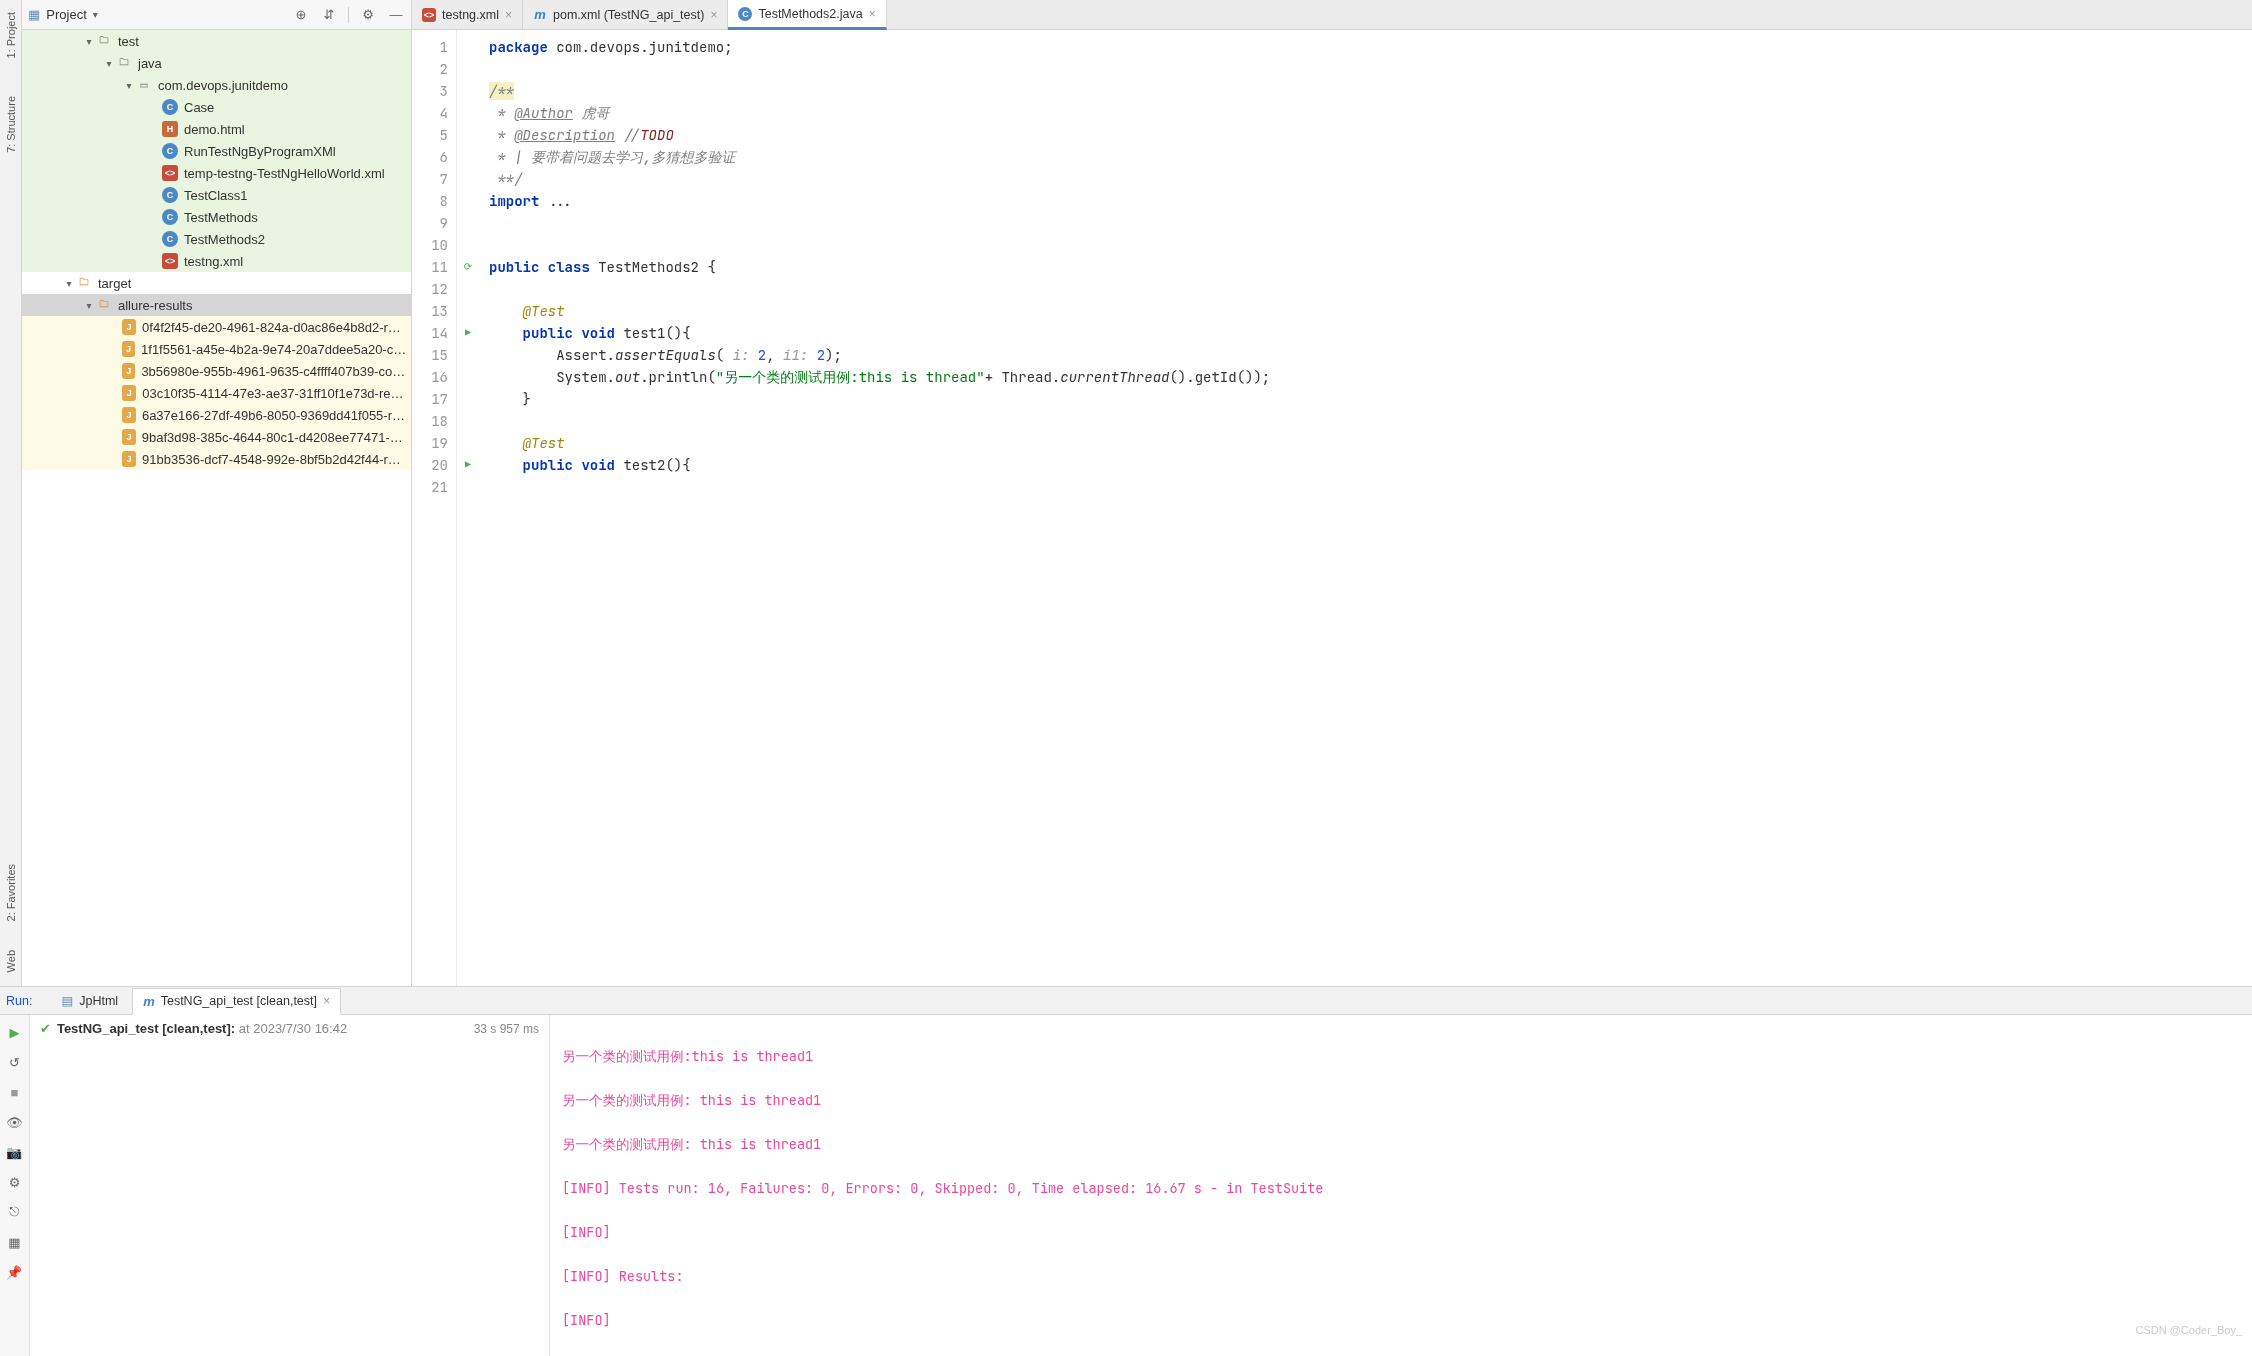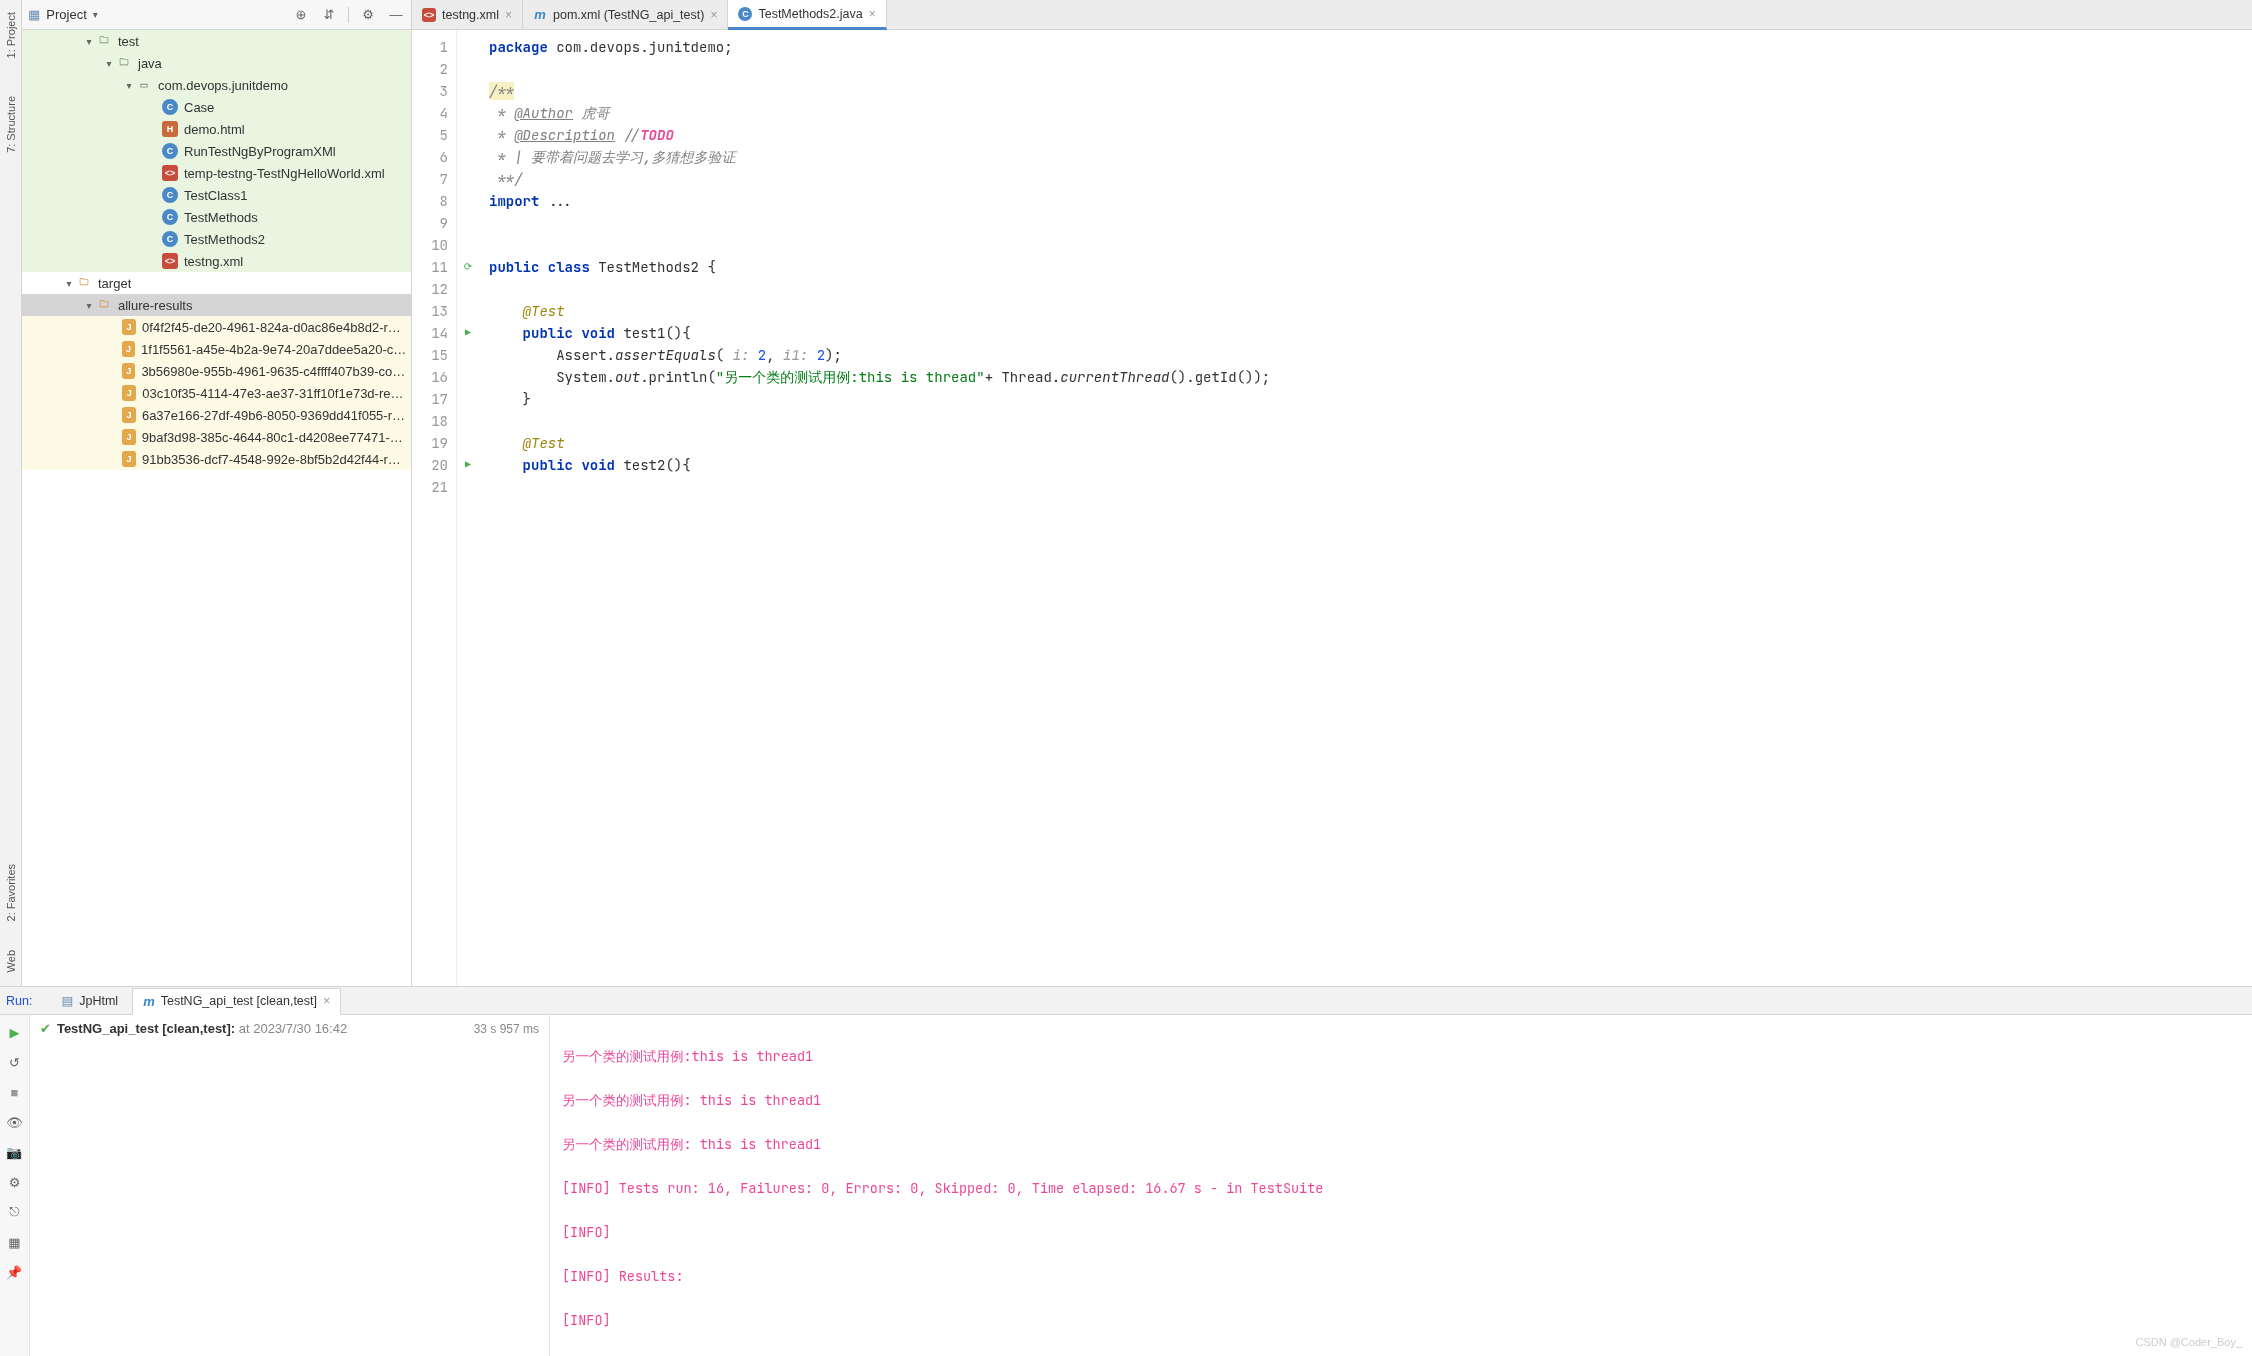--- a/index.html
+++ b/index.html
@@ -158,21 +158,21 @@
     .run-gutter {
       width: 22px;
       padding-top:6px;
     }
     .run-gutter .gmark { height:22px; display:flex; align-items:center; justify-content:center; color:#4caf50; font-size:10px;}
     .code { padding:6px 0 6px 10px; }
     .code .cl { height:22px; white-space:pre; }
     .kw { color:#0033b3; font-weight:bold; }
     .cm { color:#808080; font-style:italic; }
     .cm-link { color:#808080; font-style:italic; text-decoration:underline; }
-    .todo { color:#ec4899; font-style:italic; font-weight:bold;text-align:right;}
+    .todo { color:#7f1d1d; font-style:italic; font-weight:normal;text-align:right;}
     .ann { color:#9e880d;font-style:italic; }
     .str { color:#067d17; }
     .num { color:#1750eb; }
     .hint { color:#999; font-style:italic; }
     .fn-it { font-style:italic; }
     .hl-y { background:#f7f0c3; }
     
     .run-panel {
       height: 370px;
       border-top: 1px solid #d4d4d4;
@@ -229,21 +229,21 @@
       font-family:"JetBrains Mono", Consolas, monospace;
       font-size:13.5px;
       line-height:22px;
       overflow:auto;
       white-space:pre;
       color:#ec4899;
     }
     .watermark {
       position:fixed;
       right:10px;
-      bottom:8px;
+      bottom:20px;
       color:#ccc;
       font-size:11px;
       pointer-events:none;
     }
     .left-strip-bottom {
       margin-top:auto;
       display:flex;
       flex-direction:column;
       align-items:center;
       gap:20px;

